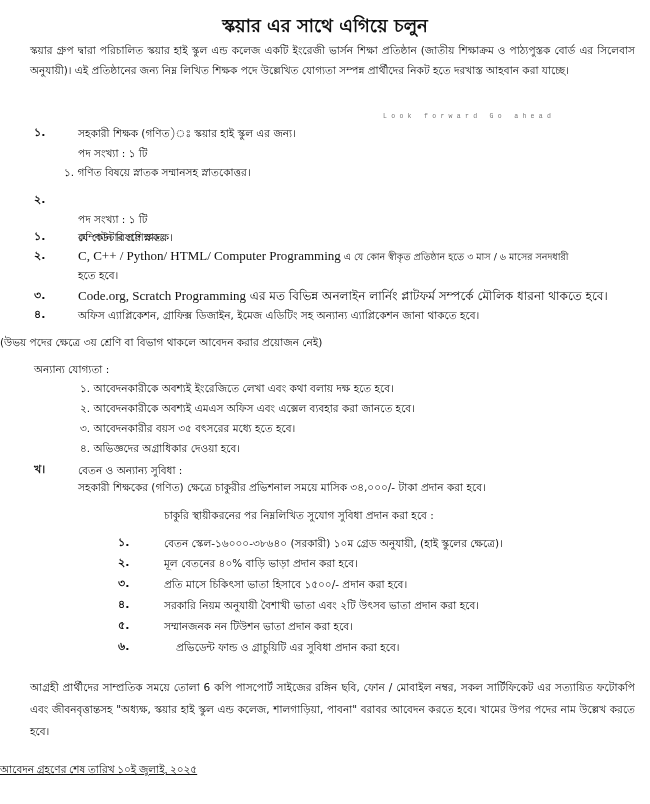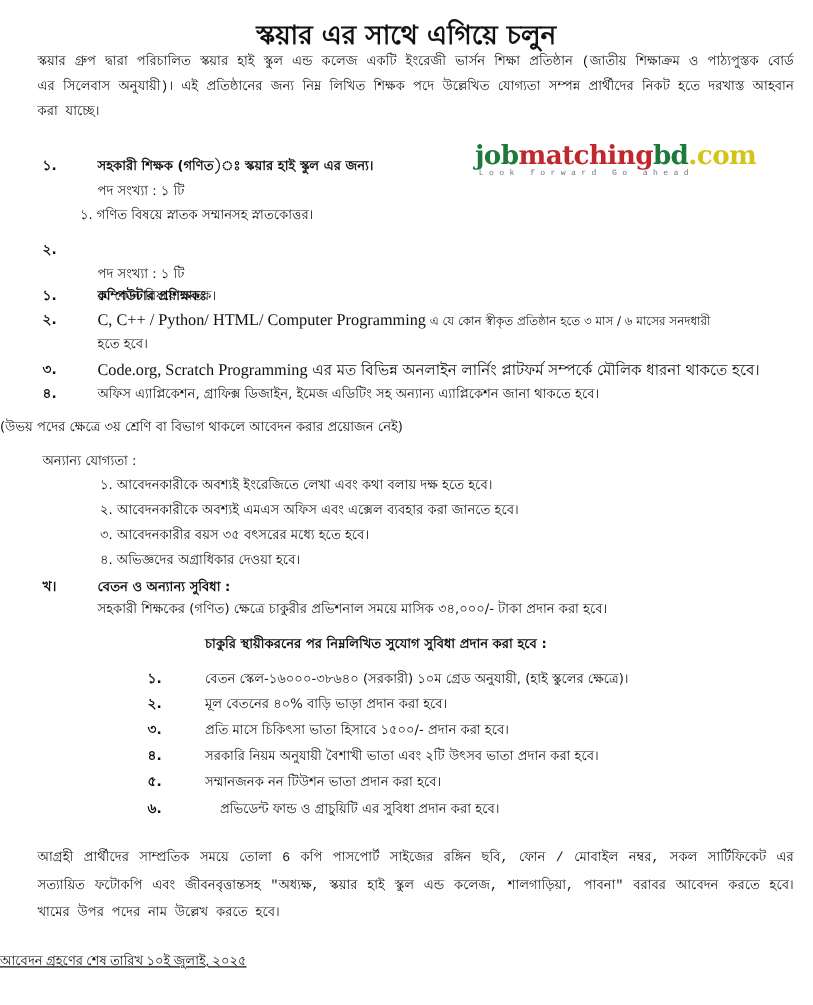--- a/index.html
+++ b/index.html
@@ -7,28 +7,28 @@
     body {
       position: relative;
       font-family: "DejaVu Sans", "Liberation Sans", sans-serif;
       color: #111111;
       font-size: 11px;
       line-height: 1.35;
     }
     .abs { position: absolute; white-space: nowrap; }
     .title {
       left: 0; width: 650px; top: 14px; text-align: center;
-      font-size: 21px; font-weight: bold;
+      font-size: 18px; font-weight: bold;
     }
     .para {
       left: 30px; width: 605px; white-space: normal;
-      font-size: 10.5px; line-height: 20px; text-align: justify; font-family: Liberation Mono, monospace;
+      font-size: 10.5px; line-height: 20px; text-align: justify;
     }
     .num { font-size: 11px; font-weight: bold; }
-    .bold { font-weight: bold; }
+    .bold { font-weight: normal; }
     .t { font-size: 10.5px; }
     .eng { font-family: "Liberation Serif", serif; font-size: 13px; }
     .logo {
       left: 380px; top: 113px; width: 225px;
     }
     .logo-main {
       font-family: "DejaVu Serif", serif; font-weight: bold; font-size: 21px; letter-spacing: -0.5px; line-height: 22px;
     }
     .logo-tag {
       font-family: "Liberation Mono", monospace; font-size: 6.5px; letter-spacing: 4.3px; color: #777777; line-height: 8px; padding-left: 3px;
@@ -37,23 +37,20 @@
     .center-note { left: 0; width: 650px; }
   </style>
 </head>
 <body>
 
 <div class="abs title">স্কয়ার এর সাথে এগিয়ে চলুন</div>
 
 <div class="abs para" style="top:40px;">স্কয়ার গ্রুপ দ্বারা পরিচালিত স্কয়ার হাই স্কুল এন্ড কলেজ একটি ইংরেজী ভার্সন শিক্ষা প্রতিষ্ঠান (জাতীয় শিক্ষাক্রম ও পাঠ্যপুস্তক বোর্ড এর সিলেবাস অনুযায়ী)। এই প্রতিষ্ঠানের জন্য নিম্ন লিখিত শিক্ষক পদে উল্লেখিত যোগ্যতা সম্পন্ন প্রার্থীদের নিকট হতে দরখাস্ত আহবান করা যাচ্ছে।</div>
 
 <div class="abs logo">
-  <div class="logo-main">
-    <span style="color:#1e7a3c;">job</span><span style="color:#c0282d;">matching</span><span style="color:#1e7a3c;">bd</span><span style="color:#d4c41a;">.com</span>
-  </div>
   <div class="logo-tag">Look forward Go ahead</div>
 </div>
 
 <div class="abs num" style="left:34px; top:126px;">১.</div>
 <div class="abs t bold" style="left:78px; top:126px;">সহকারী শিক্ষক (গণিত)ঃ স্কয়ার হাই স্কুল এর জন্য।</div>
 <div class="abs t" style="left:78px; top:146px;">পদ সংখ্যা : ১ টি</div>
 <div class="abs t" style="left:64px; top:165px;">১. গণিত বিষয়ে স্নাতক সম্মানসহ স্নাতকোত্তর।</div>
 
 <div class="abs num" style="left:34px; top:193px;">২.</div>
 <div class="abs t bold" style="left:78px; top:193px;margin-top:37px;">কম্পিউটার প্রশিক্ষকঃ</div>

